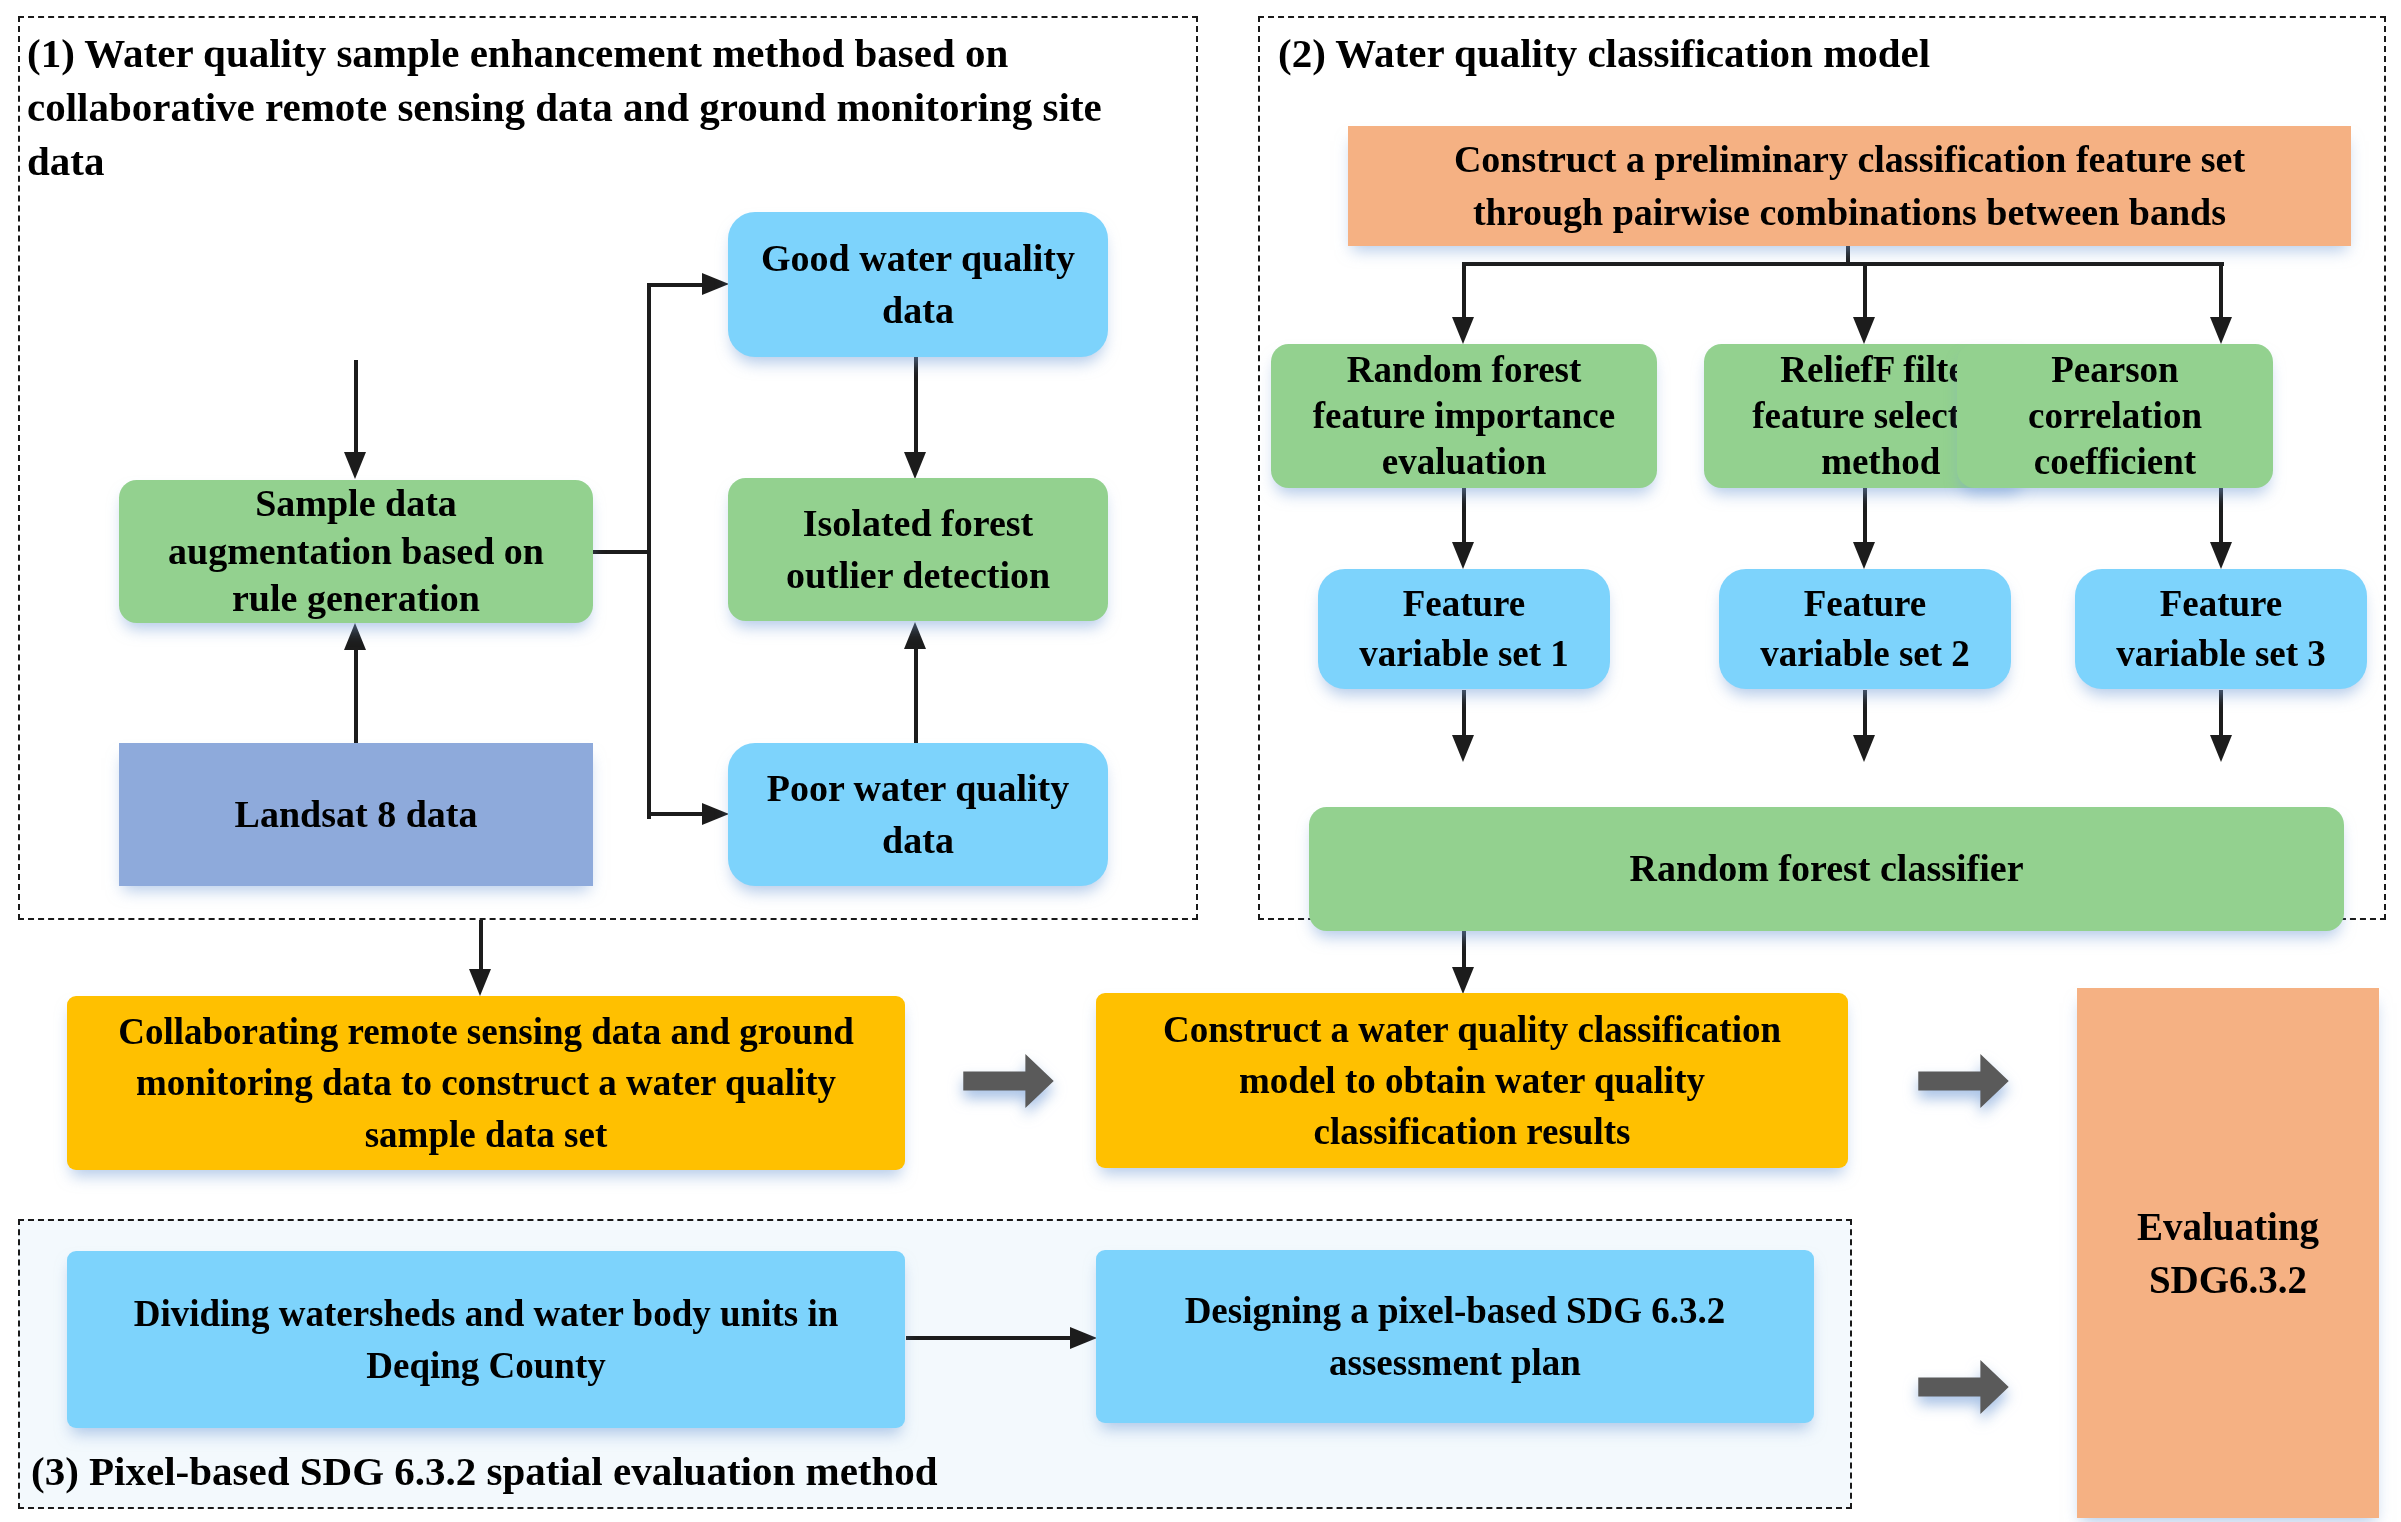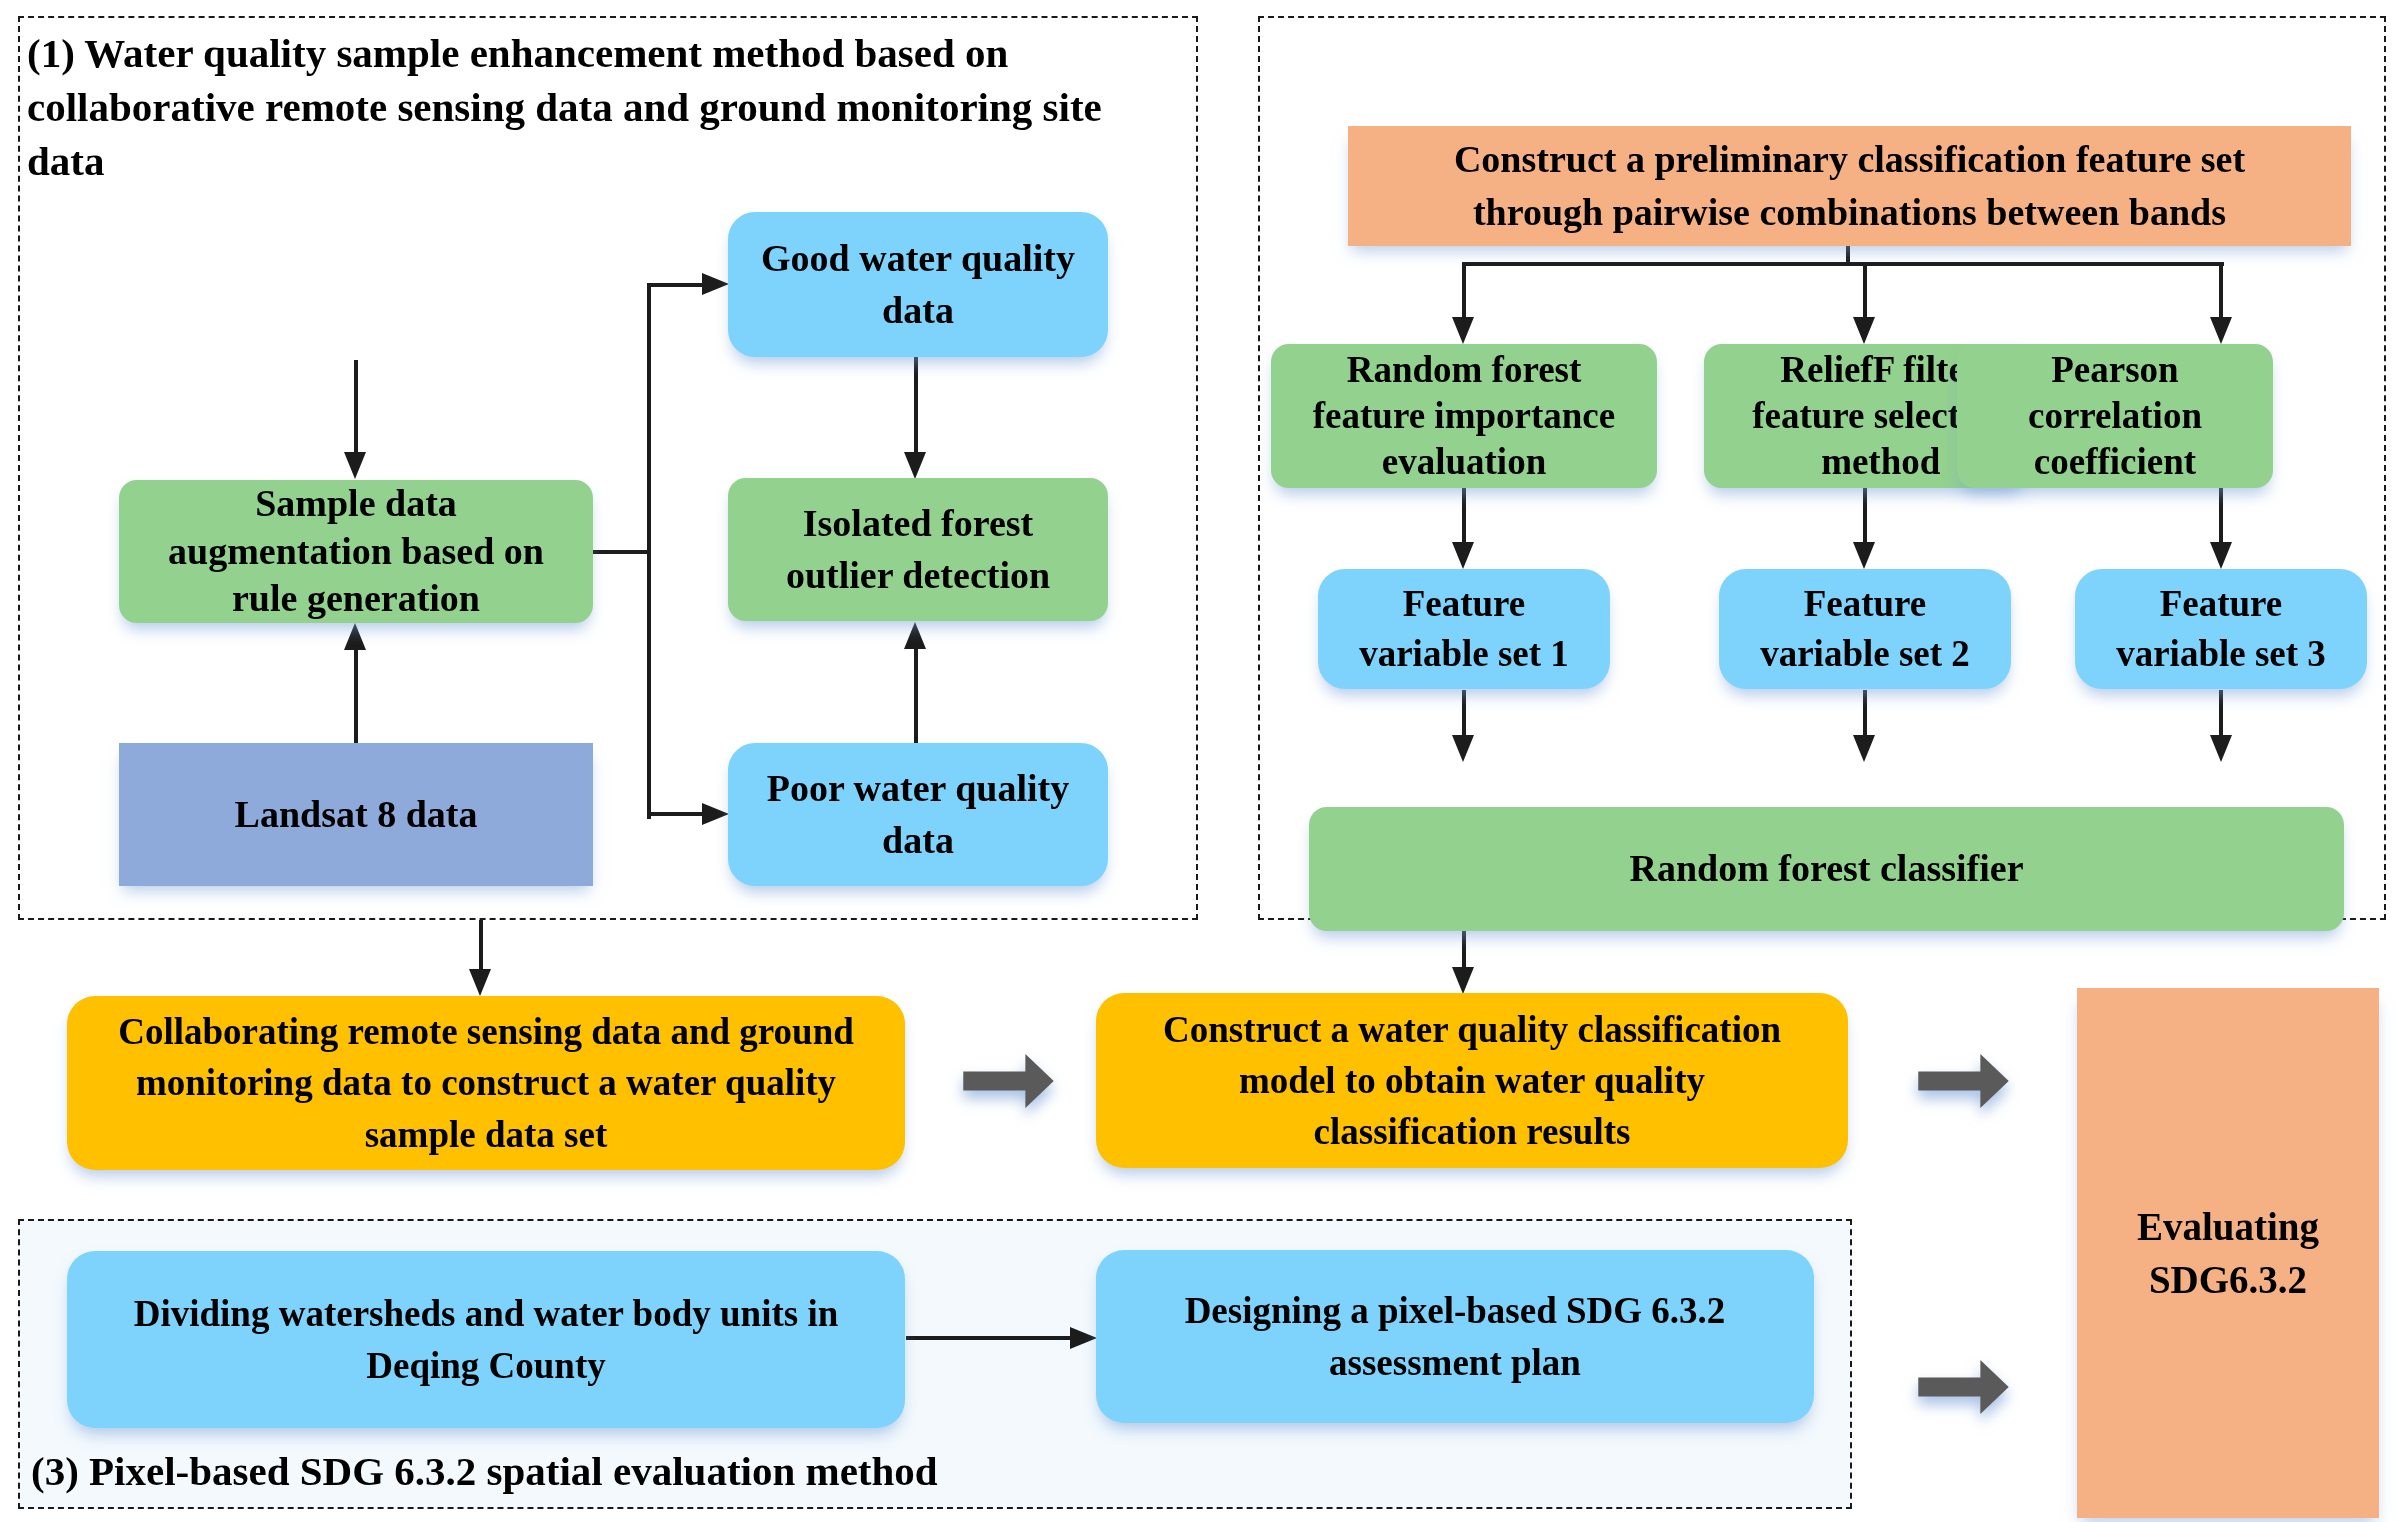--- a/index.html
+++ b/index.html
@@ -35,21 +35,21 @@
     padding:4.1px 9.5px;
   }
   .fs54{font-size:37px;}
   .fs58{font-size:39px;}
   .c-blue{background:#8EAADB;}
   .c-lblue{background:#7dd3fc;}
   .c-green{background:#93D18F;}
   .c-orange{background:#F5B183;}
   .c-yellow{background:#FFC000;}
   .r26{border-radius:17.7px;}
-  .r30{border-radius:28px;}
+  .r30{border-radius:9px;}
   .r40{border-radius:27px;}
   .vline,.hline{position:absolute;background:#1c1c1c;}
   .vline{width:4.1px;}
   .hline{height:4.1px;}
   .ah{position:absolute;width:0;height:0;}
   .ah-d{border-left:11.5px solid transparent;border-right:11.5px solid transparent;border-top:27px solid #1c1c1c;}
   .ah-u{border-left:11.5px solid transparent;border-right:11.5px solid transparent;border-bottom:27px solid #1c1c1c;}
   .ah-r{border-top:11.5px solid transparent;border-bottom:11.5px solid transparent;border-left:27px solid #1c1c1c;}
   .garrow{position:absolute;filter:drop-shadow(0 8.2px 6.8px rgba(120,160,215,.65));}
   .evalbox{flex-direction:column;}
@@ -166,16 +166,17 @@
     <div>SDG6.3.2</div>
   </div>
 
   <div class="node c-lblue r30 fs54" style="left:67px;top:1251px;width:838px;height:177px;line-height:1.4;">Dividing watersheds and water body units in
 Deqing County</div>
   <div class="node c-lblue r30 fs54" style="left:1096px;top:1250px;width:718px;height:173px;line-height:1.4;">Designing a pixel-based SDG 6.3.2
 assessment plan</div>
 
   <div class="ptitle" style="left:27px;top:26px;width:1162px;">(1) Water quality sample enhancement method based on
 collaborative remote sensing data and ground monitoring site data</div>
+  <div class="ptitle" style="left:1278px;top:26px;width:1087px;">(2) Water quality classification model</div>
   <div class="ptitle" style="left:31px;top:1444px;width:1766px;">(3) Pixel-based SDG 6.3.2 spatial evaluation method</div>
 
 </div>
 
 
 </body></html>

